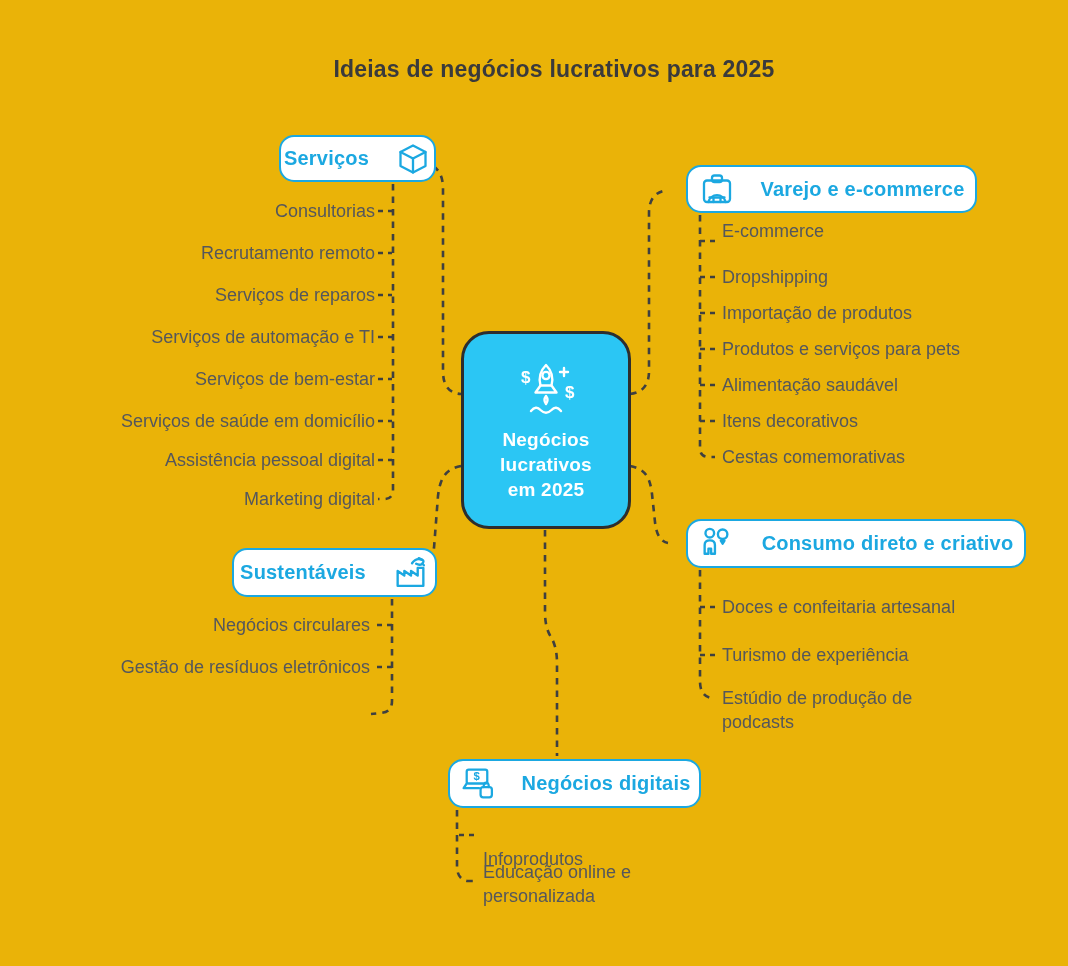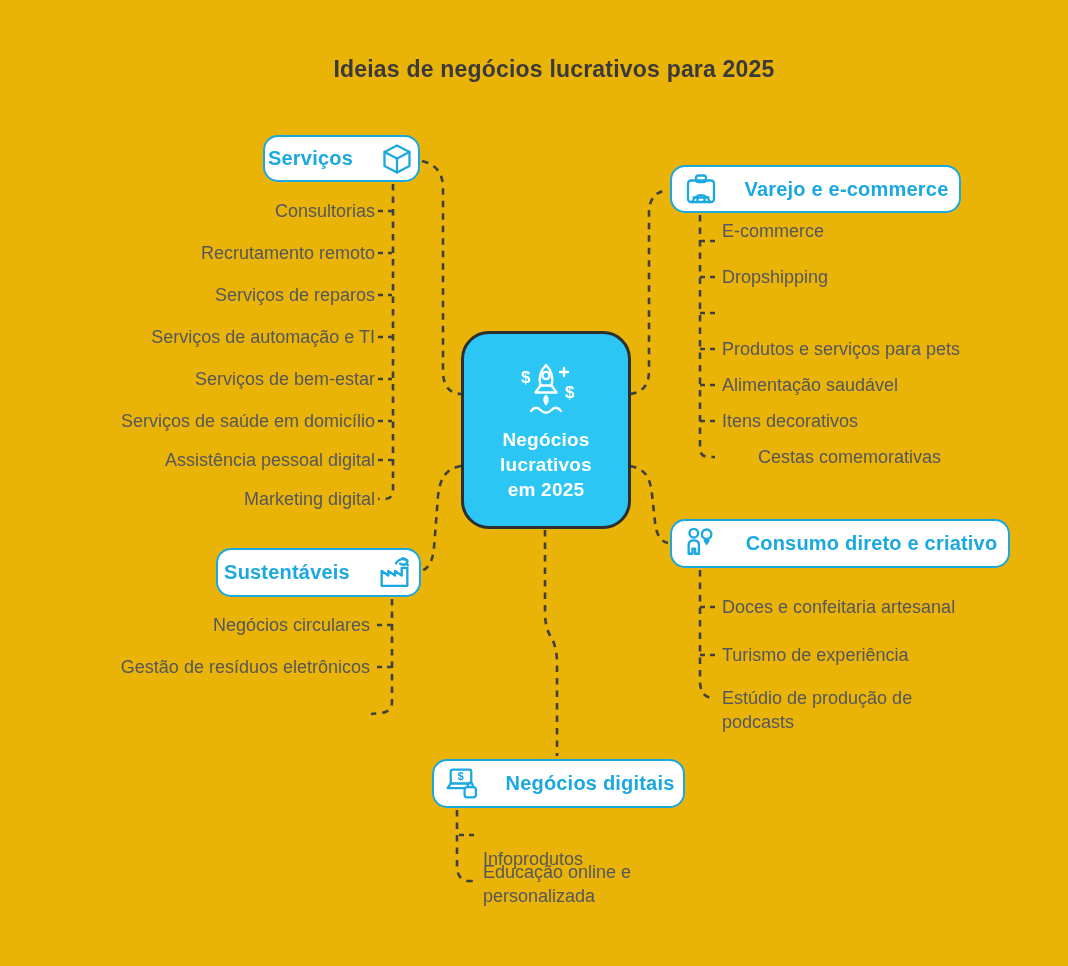--- a/index.html
+++ b/index.html
@@ -12,21 +12,21 @@
     letter-spacing:.2px;
   }
 
   svg.connectors { position:absolute; left:0; top:0; pointer-events:none; }
   .dash   { fill:none; stroke:#3f4040; stroke-width:2.6; stroke-dasharray:6.5 6; }
   .tick   { fill:none; stroke:#3f4040; stroke-width:2.6; stroke-dasharray:5 5; }
 
   .node {
     position:absolute; box-sizing:border-box;
     display:flex; align-items:center; justify-content:center; gap:26px;
-    border:2.5px solid #1ba8e1; border-radius:15px; background:#fff;
+    border:2.5px solid #1ba8e1; border-radius:15px; background:#fff;margin-left:16px;
   }
   .node-label { font-weight:bold; font-size:20px; color:#1ba8e1; white-space:nowrap; letter-spacing:.2px; }
   .node .icon { flex:0 0 auto; display:flex; }
 
   .node-servicos     { left:263px; top:135px; width:157px; height:47px; }
   .node-varejo       { left:670px; top:165px; width:291px; height:48px; }
   .node-sustentaveis { left:216px; top:548px; width:205px; height:49px; }
   .node-consumo      { left:670px; top:519px; width:340px; height:49px; }
   .node-digitais     { left:432px; top:759px; width:253px; height:49px; }
 
@@ -169,24 +169,25 @@
   <div class="item ralign" style="right:693px; top:242px;margin-left:8px;">Recrutamento remoto</div>
   <div class="item ralign" style="right:693px; top:284px;">Serviços de reparos</div>
   <div class="item ralign" style="right:693px; top:326px;">Serviços de automação e TI</div>
   <div class="item ralign" style="right:693px; top:368px;">Serviços de bem-estar</div>
   <div class="item ralign" style="right:693px; top:410px;">Serviços de saúde em domicílio</div>
   <div class="item ralign" style="right:693px; top:449px;">Assistência pessoal digital</div>
   <div class="item ralign" style="right:693px; top:488px;">Marketing digital</div>
 
   <div class="item" style="left:722px; top:220px;">E-commerce</div>
   <div class="item" style="left:722px; top:266px;">Dropshipping</div>
+  <div class="item" style="left:722px; top:302px;">Importação de produtos</div>
   <div class="item" style="left:722px; top:338px;">Produtos e serviços para pets</div>
   <div class="item" style="left:722px; top:374px;">Alimentação saudável</div>
   <div class="item" style="left:722px; top:410px;">Itens decorativos</div>
-  <div class="item" style="left:722px; top:446px;margin-left:36px;">Cestas comemorativas</div>
+  <div class="item" style="left:722px; top:446px;">Cestas comemorativas</div>
 
   <div class="item ralign" style="right:698px; top:614px;">Negócios circulares</div>
   <div class="item ralign" style="right:698px; top:656px;">Gestão de resíduos eletrônicos</div>
 
   <div class="item" style="left:722px; top:596px;">Doces e confeitaria artesanal</div>
   <div class="item" style="left:722px; top:644px;">Turismo de experiência</div>
   <div class="item wrap" style="left:722px; top:686px; width:240px;">Estúdio de produção de podcasts</div>
 
   <div class="item" style="left:483px; top:824px;margin-top:24px;">Infoprodutos</div>
   <div class="item wrap" style="left:483px; top:860px; width:200px;">Educação online e personalizada</div>

